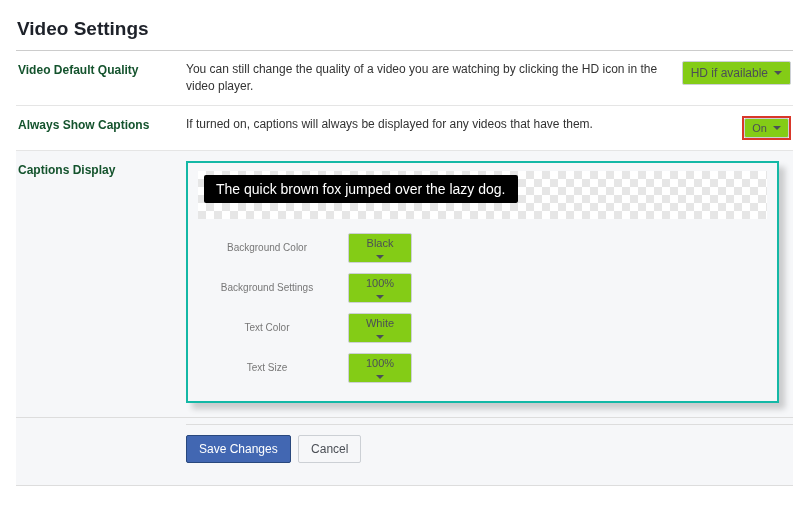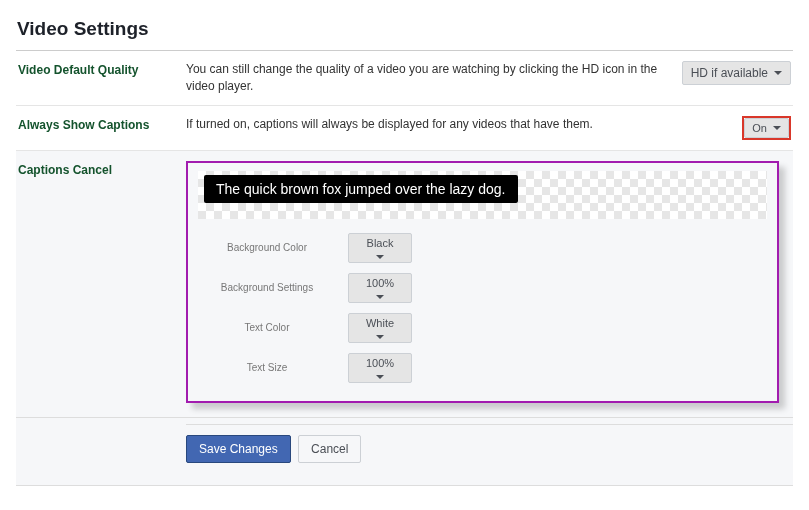--- a/index.html
+++ b/index.html
@@ -41,21 +41,21 @@
     padding-right: 10px;
   }
   .ctrl-col {
     flex: 0 0 auto;
     padding-top: 0;
   }
   .dropdown-btn {
     display: inline-flex;
     align-items: center;
     gap: 6px;
-    background: #e5e5e5;
+    background: #84cc16;
     border: 1px solid #ccd0d5;
     border-radius: 2px;
     padding: 4px 8px;
     font-size: 12px;
     color: #4b4f56;
     cursor: pointer;
     white-space: nowrap;
   }
   .small-dd { padding: 3px 7px; font-size: 11px; }
   .caret {
@@ -68,21 +68,21 @@
   .highlight-on {
     border: 2px solid #d9372a;
     padding: 0;
     display: inline-block;
   }
   .captions-row {
     background: #f6f7f9;
     border-bottom: 1px solid #ddd;
   }
   .captions-panel {
-    border: 2px solid #a21caf;
+    border: 2px solid #14b8a6;
     padding: 8px 10px 18px 10px;
     margin: 0 12px 4px 0;
     box-shadow: 6px 6px 6px rgba(0,0,0,0.18);
   }
   .preview-strip {
     background-color: #fff;
     background-image:
       linear-gradient(45deg, #e6e6e6 25%, transparent 25%),
       linear-gradient(-45deg, #e6e6e6 25%, transparent 25%),
       linear-gradient(45deg, transparent 75%, #e6e6e6 75%),
@@ -174,21 +174,21 @@
       <span class="highlight-on">
         <span class="dropdown-btn small-dd">
           <span>On</span>
           <span class="caret"></span>
         </span>
       </span>
     </div>
   </div>
 
   <div class="row captions-row">
-    <div class="label-col">Captions Cancel</div>
+    <div class="label-col">Captions Display</div>
     <div class="desc-block">
       <div class="captions-panel">
         <div class="preview-strip">
           <div class="preview-text">The quick brown fox jumped over the lazy dog.</div>
         </div>
 
         <div class="options">
           <div class="opt-row">
             <div class="opt-label">Background Color</div>
             <div class="opt-ctrl">

